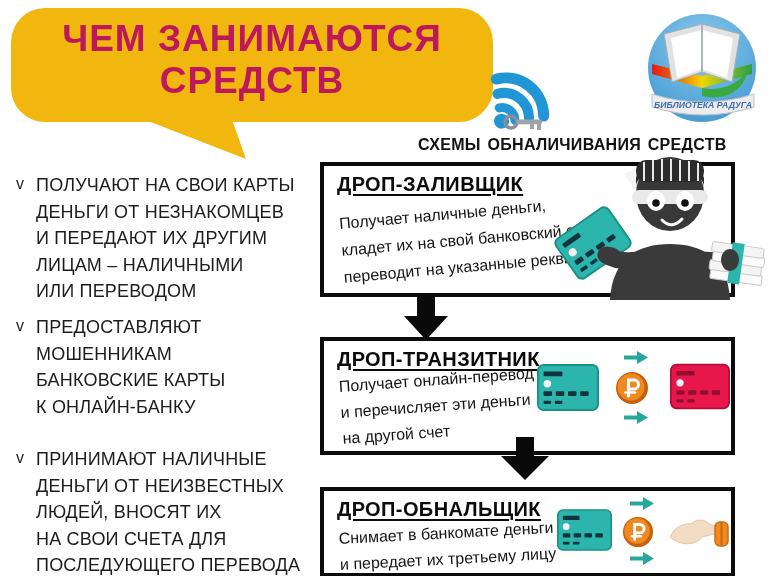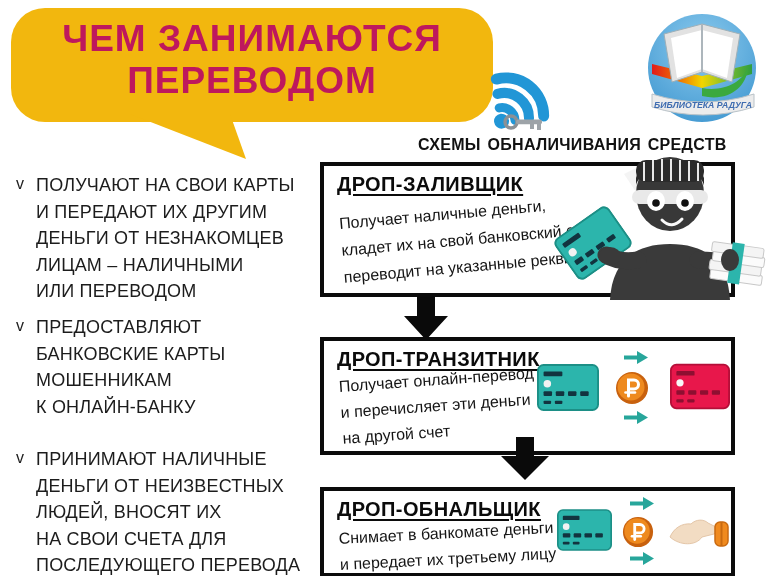--- a/index.html
+++ b/index.html
@@ -47,21 +47,21 @@
 <body>
 
 <div class="stage">
 
   <div class="bubble"></div>
   <svg class="bubble-tail" viewBox="0 0 768 576">
     <polygon points="130,114 230,114 246,159" fill="#F2B70E"></polygon>
   </svg>
   <div class="bubble-title">
     <div>ЧЕМ ЗАНИМАЮТСЯ</div>
-    <div>ПЕРЕВОДОМ</div>
+    <div>СРЕДСТВ</div>
   </div>
 
   <svg class="wifi" viewBox="0 0 84 80">
     <g transform="rotate(38 38 62)" fill="none" stroke="#2196D6" stroke-linecap="round">
       <path d="M 8,36 A 38,38 0 0 1 68,36" stroke-width="11"></path>
       <path d="M 18,47 A 25,25 0 0 1 58,47" stroke-width="10"></path>
       <path d="M 28,57 A 13,13 0 0 1 48,57" stroke-width="9"></path>
       <circle cx="38" cy="66" r="7.5" fill="#2196D6" stroke="none"></circle>
     </g>
     <circle cx="45" cy="66" r="6" fill="none" stroke="#8A9095" stroke-width="3.4"></circle>
@@ -97,32 +97,32 @@
     <path d="M8,86 Q59,102 110,86 L110,99 Q59,115 8,99 Z" fill="#ECECEC" stroke="#B9C2C8" stroke-width="1"></path>
     <text x="59" y="100" text-anchor="middle" font-size="9.5" font-weight="bold" font-style="italic" fill="#3E6CB0" textLength="98" lengthAdjust="spacingAndGlyphs">БИБЛИОТЕКА РАДУГА</text>
   </svg>
 
   <div class="subtitle">СХЕМЫ ОБНАЛИЧИВАНИЯ СРЕДСТВ</div>
 
   <div class="bullet" style="top:172px">
     <span class="marker">v</span>
     <div class="lines">
       <span>ПОЛУЧАЮТ НА СВОИ КАРТЫ</span>
+      <span>ДЕНЬГИ ОТ НЕЗНАКОМЦЕВ</span>
       <span>И ПЕРЕДАЮТ ИХ ДРУГИМ</span>
-      <span>ДЕНЬГИ ОТ НЕЗНАКОМЦЕВ</span>
       <span>ЛИЦАМ – НАЛИЧНЫМИ</span>
       <span>ИЛИ ПЕРЕВОДОМ</span>
     </div>
   </div>
   <div class="bullet" style="top:314px">
     <span class="marker">v</span>
     <div class="lines">
       <span>ПРЕДОСТАВЛЯЮТ</span>
+      <span>МОШЕННИКАМ</span>
       <span>БАНКОВСКИЕ КАРТЫ</span>
-      <span>МОШЕННИКАМ</span>
       <span>К ОНЛАЙН-БАНКУ</span>
     </div>
   </div>
   <div class="bullet" style="top:446px">
     <span class="marker">v</span>
     <div class="lines">
       <span>ПРИНИМАЮТ НАЛИЧНЫЕ</span>
       <span>ДЕНЬГИ ОТ НЕИЗВЕСТНЫХ</span>
       <span>ЛЮДЕЙ, ВНОСЯТ ИХ</span>
       <span>НА СВОИ СЧЕТА ДЛЯ</span>

